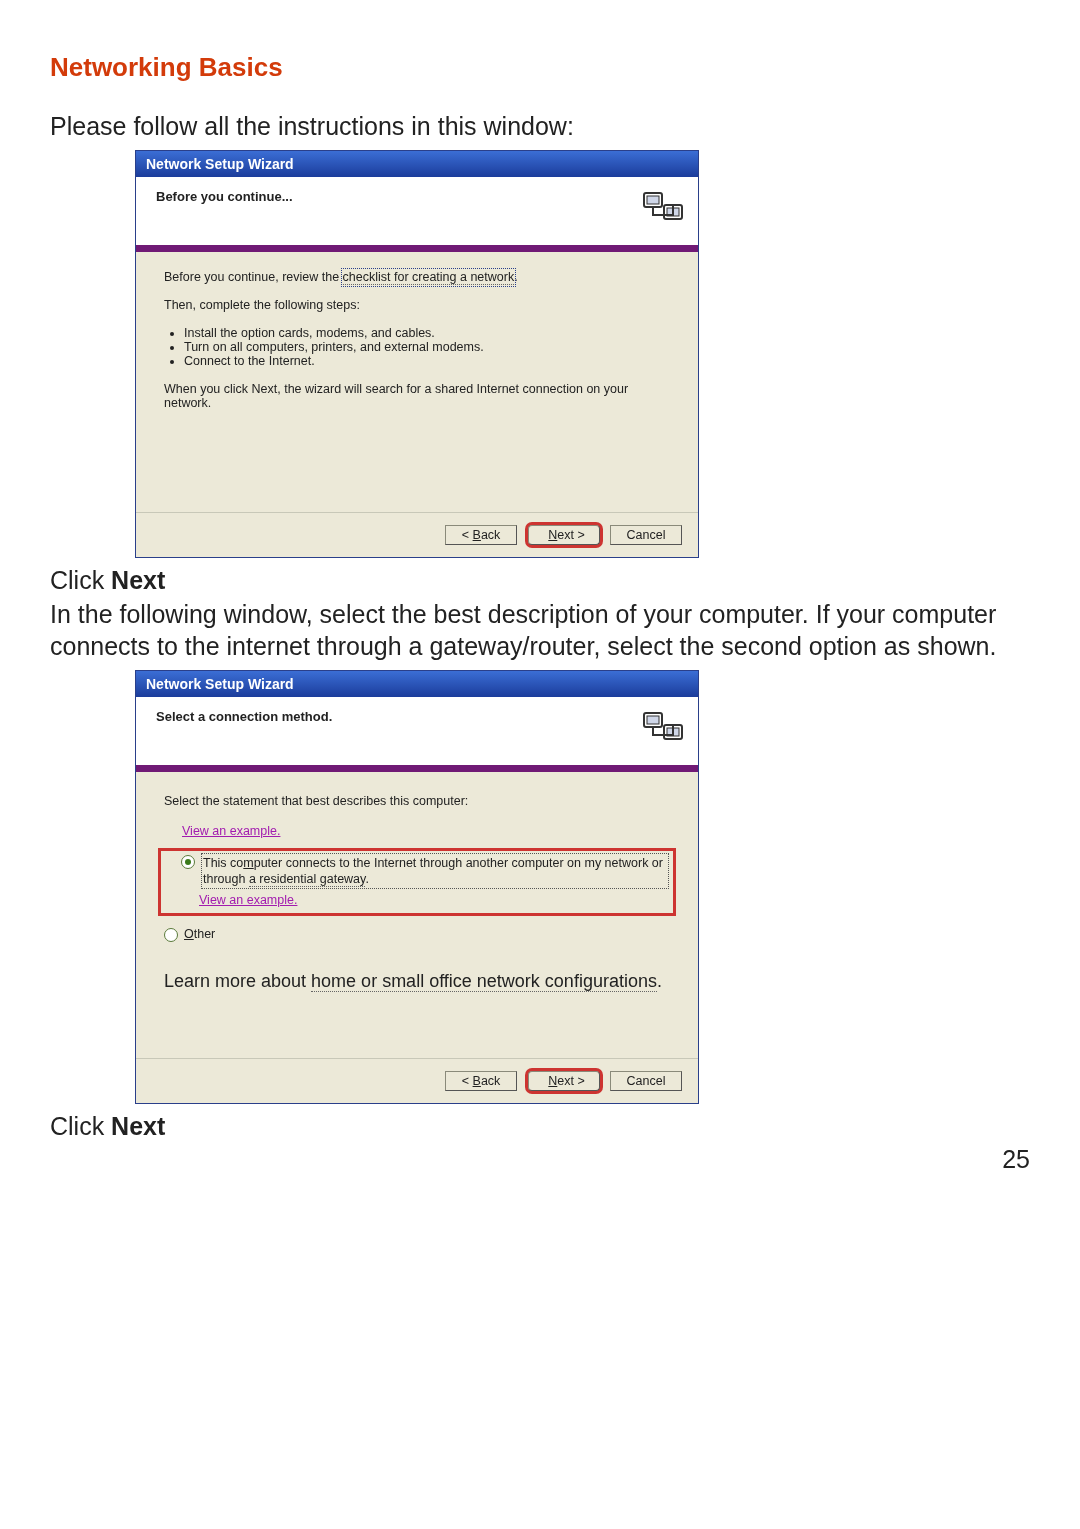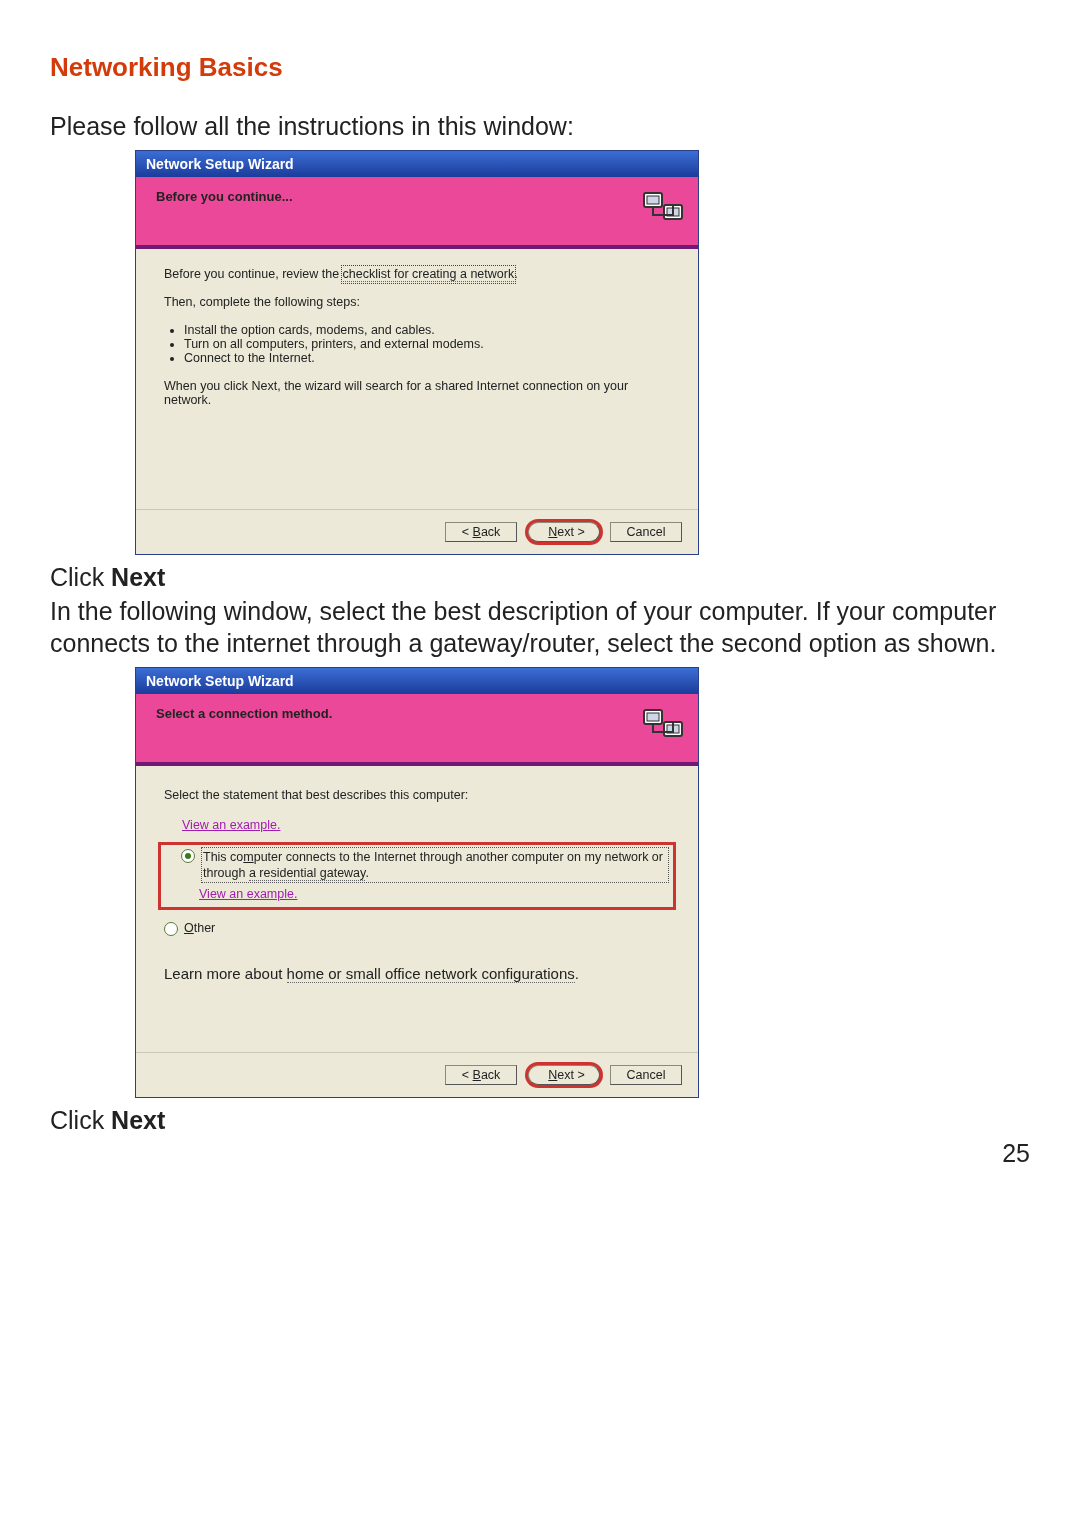--- a/index.html
+++ b/index.html
@@ -39,22 +39,22 @@
     box-sizing: border-box;
   }
   .titlebar {
     background: linear-gradient(#3b6ed5, #1b3c9b);
     color: #fff;
     font-weight: bold;
     font-size: 14px;
     padding: 5px 10px;
   }
   .header-area {
-    background: #ec4899;
-    border-bottom: 4px solid #701a75;
+    background: #ffffff;
+    border-bottom: 7px solid #701a75;
     display: flex;
     align-items: flex-start;
     padding: 10px 12px 14px 20px;
     min-height: 58px;
     box-sizing: border-box;
   }
   .header-title {
     font-weight: bold;
     font-size: 13px;
     flex: 1;
@@ -100,21 +100,21 @@
     border-right-color:#555;
     border-bottom-color:#555;
     margin-left: 6px;
     text-align: center;
     box-sizing: border-box;
     cursor: pointer;
   }
   .winbtn .ul { text-decoration: underline; }
   .next-hl {
     box-shadow: 0 0 0 3px rgba(200,20,20,0.85);
-    border-radius: 10px;
+    border-radius: 4px;
     padding-left: 16px;
   }
 
   
   .radio-row { display:flex; align-items:flex-start; margin-bottom:2px; }
   .radio-circle {
     width:12px; height:12px; border-radius:50%;
     border:1.5px solid #5a7a3a; background:#fff;
     margin:2px 6px 0 0; flex:0 0 auto;
     display:flex; align-items:center; justify-content:center;
@@ -133,21 +133,21 @@
   .focus-box {
     border:1px dotted #555; padding:1px;
   }
   .option-hl {
     border:3px solid rgba(200,20,20,0.85);
     border-radius:0;
     padding:2px 4px 2px 20px;
     margin-left:-6px; margin-right:-6px;
   }
   .learn-more {
-    font-size:15px; margin-top:28px;
+    font-size:18px; margin-top:28px;
   }
   .learn-more a { color:#222; border-bottom:1px dotted #666; text-decoration:none; }
 </style>
 </head>
 <body>
 
 <div class="section-title">Networking Basics</div>
 
 <p class="body-text">Please follow all the instructions in this window:</p>
 

